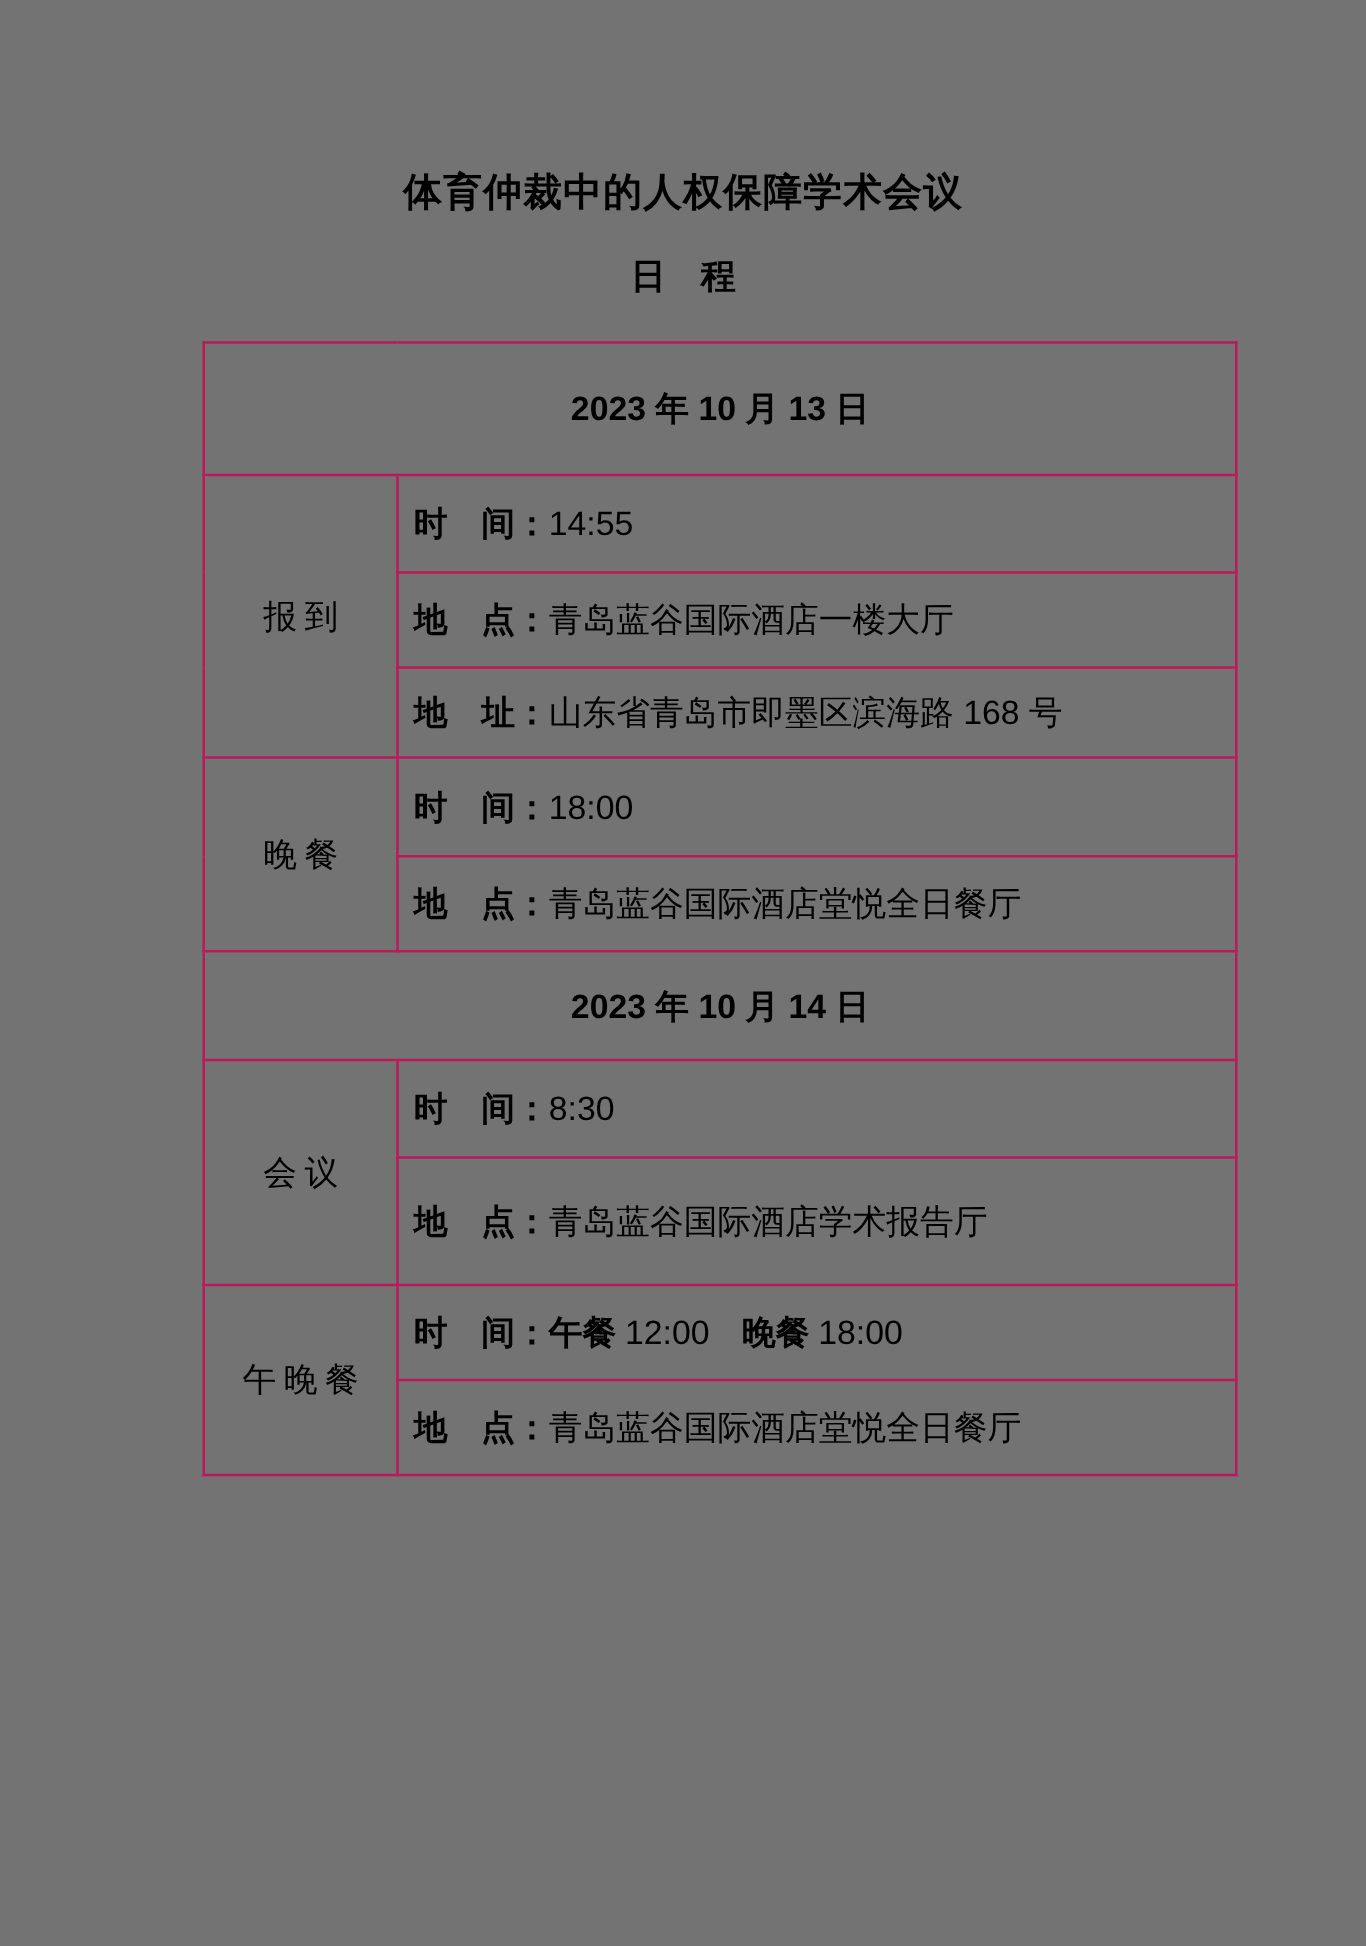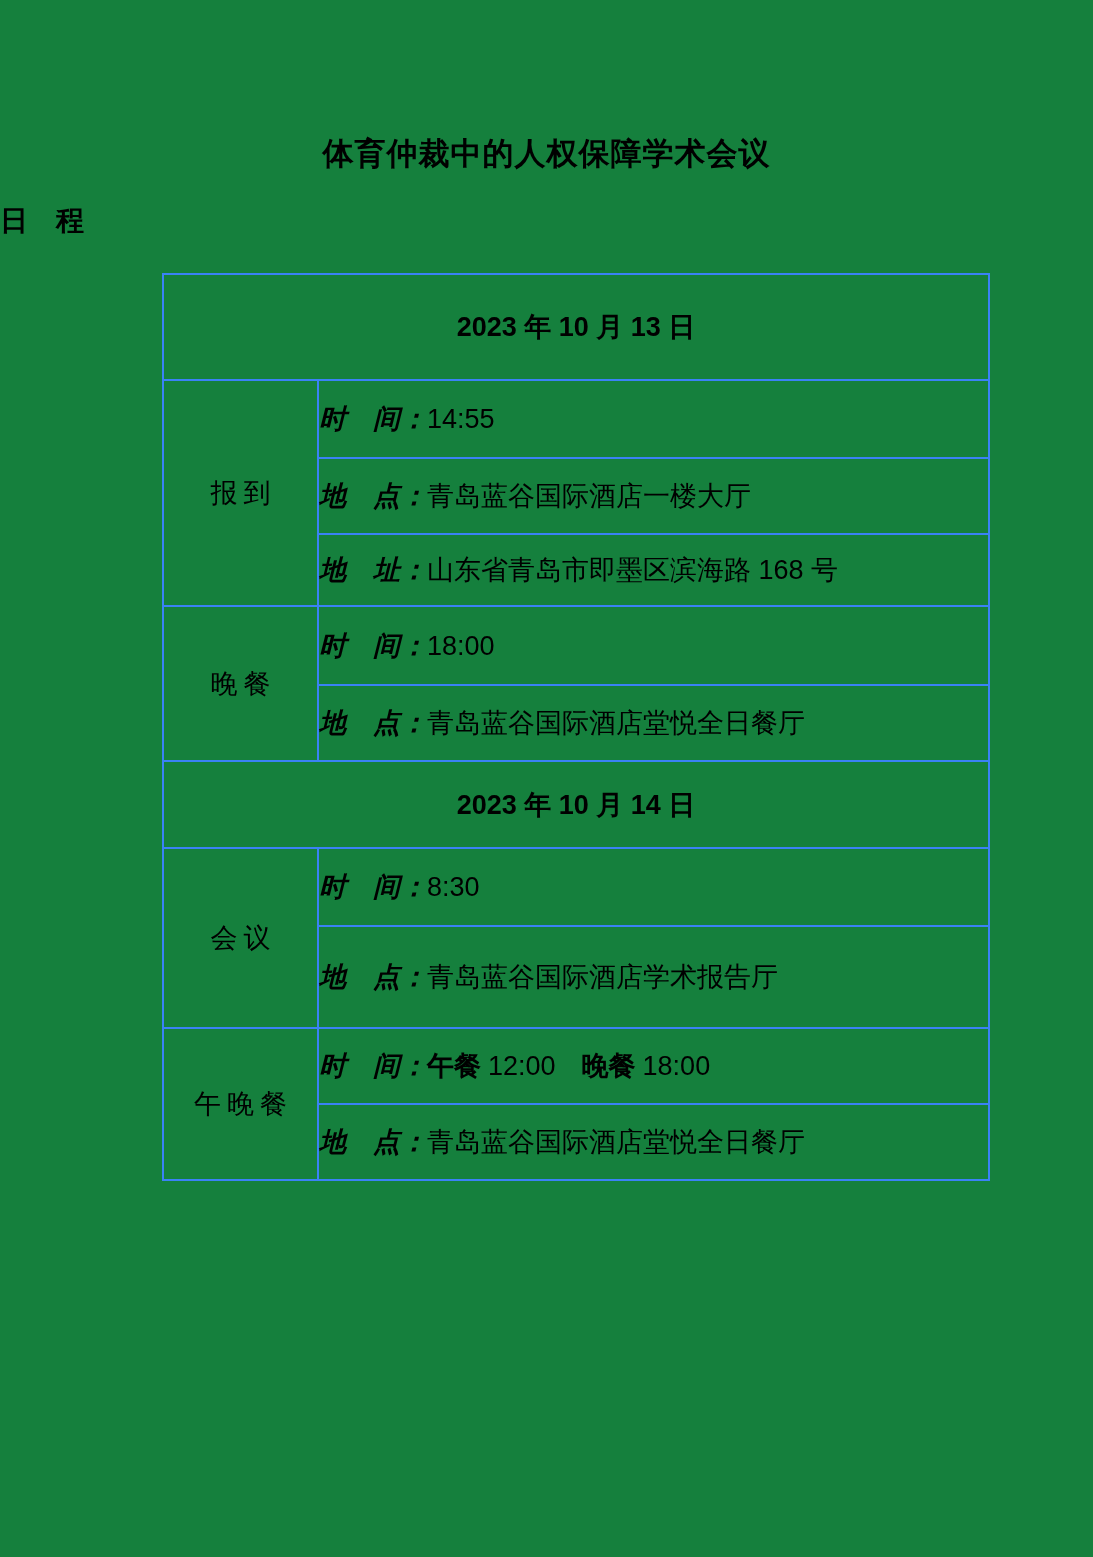--- a/index.html
+++ b/index.html
@@ -4,21 +4,21 @@
 <style>
   html, body {
     margin: 0;
     padding: 0;
     background: #ffffff;
   }
   .page {
     position: relative;
     width: 1093px;
     height: 1557px;
-    background: #15803d;
+    background: #737373;
     color: #000000;
     font-family: "Liberation Sans", "DejaVu Sans", sans-serif;
     overflow: hidden;
   }
   .doc-title {
     position: absolute;
     top: 133px;
     left: 0;
     width: 100%;
     margin: 0;
@@ -27,55 +27,56 @@
     font-weight: bold;
     line-height: 42px;
     letter-spacing: 1px;
   }
   .doc-subtitle {
     position: absolute;
     top: 200px;
     left: 0;
     width: 100%;
     margin: 0;
+    text-align: center;
     font-size: 28px;
     font-weight: bold;
     line-height: 42px;
   }
   table.schedule {
     position: absolute;
     left: 162px;
     top: 273px;
     width: 826px;
     border-collapse: collapse;
     table-layout: fixed;
   }
   table.schedule col.c1 { width: 155px; }
   table.schedule col.c2 { width: 671px; }
   table.schedule td {
-    border: 2px solid #3b82f6;
-    padding: 0;
+    border: 2px solid #be185d;
+    padding: 12px;
     vertical-align: middle;
     font-size: 27px;
   }
   td.date-cell {
     text-align: center;
     font-weight: bold;
     font-size: 29px;
   }
   td.label-cell {
     text-align: center;
     font-weight: normal;
     letter-spacing: 6px;
     text-indent: 6px;
   }
   td.detail-cell {
     padding-left: 9px;
   }
-  .fl { font-weight: bold; font-style: italic; }
+  .fl { font-weight: bold; }
   .fv { font-weight: normal; }
   .meal-label { font-weight: bold; margin-right: 7px; margin-top: 22px; }
   .dinner-gap { margin-left: 26px; }
 </style>
 </head>
 <body>
 
 <div class="page">
 
   <h1 class="doc-title">体育仲裁中的人权保障学术会议</h1>

